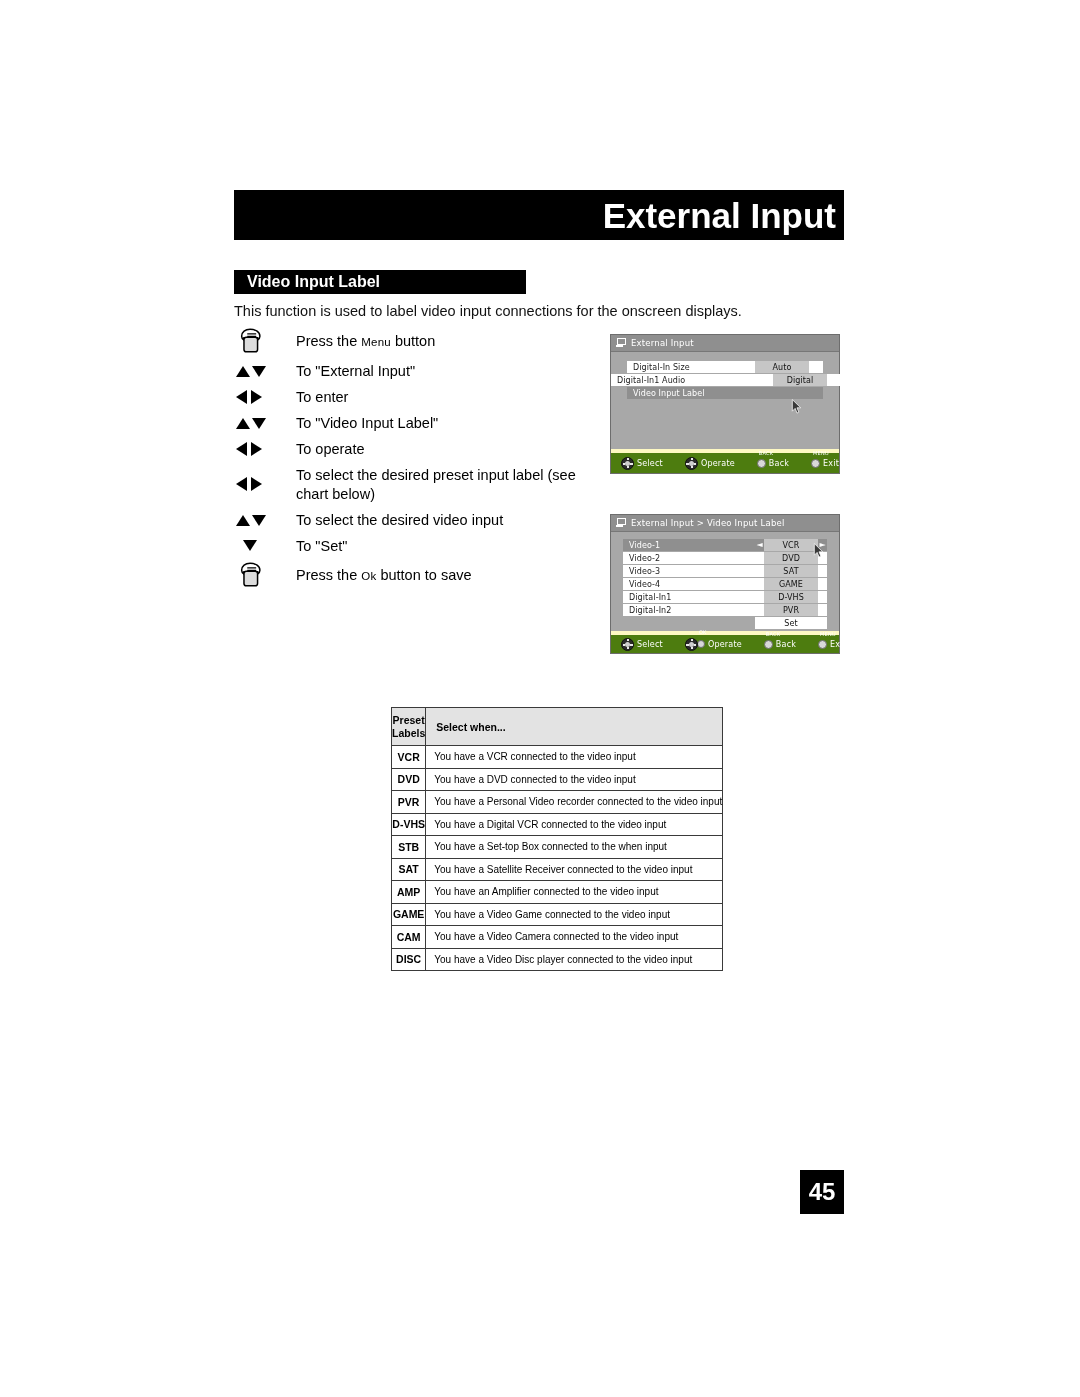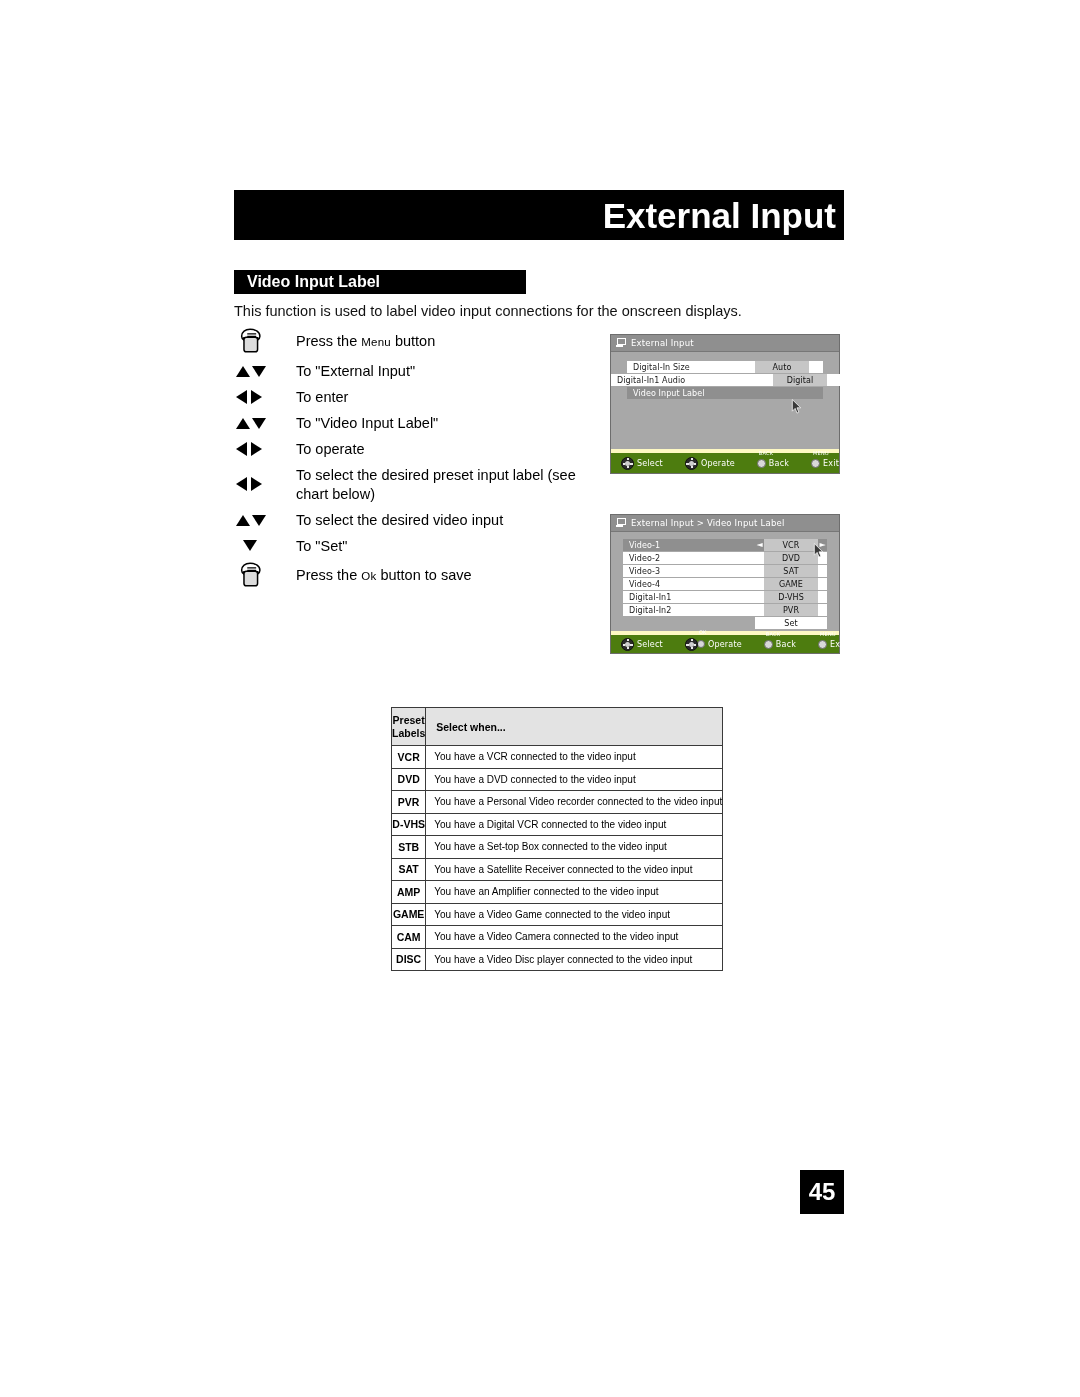--- a/index.html
+++ b/index.html
@@ -632,21 +632,21 @@
     <tr>
       <td class="cell-label">PVR</td>
       <td class="cell-desc">You have a Personal Video recorder connected to the video input</td>
     </tr>
     <tr>
       <td class="cell-label">D-VHS</td>
       <td class="cell-desc">You have a Digital VCR connected to the video input</td>
     </tr>
     <tr>
       <td class="cell-label">STB</td>
-      <td class="cell-desc">You have a Set-top Box connected to the video input</td>
+      <td class="cell-desc">You have a Set-top Box connected to the when input</td>
     </tr>
     <tr>
       <td class="cell-label">SAT</td>
       <td class="cell-desc">You have a Satellite Receiver connected to the video input</td>
     </tr>
     <tr>
       <td class="cell-label">AMP</td>
       <td class="cell-desc">You have an Amplifier connected to the video input</td>
     </tr>
     <tr>

